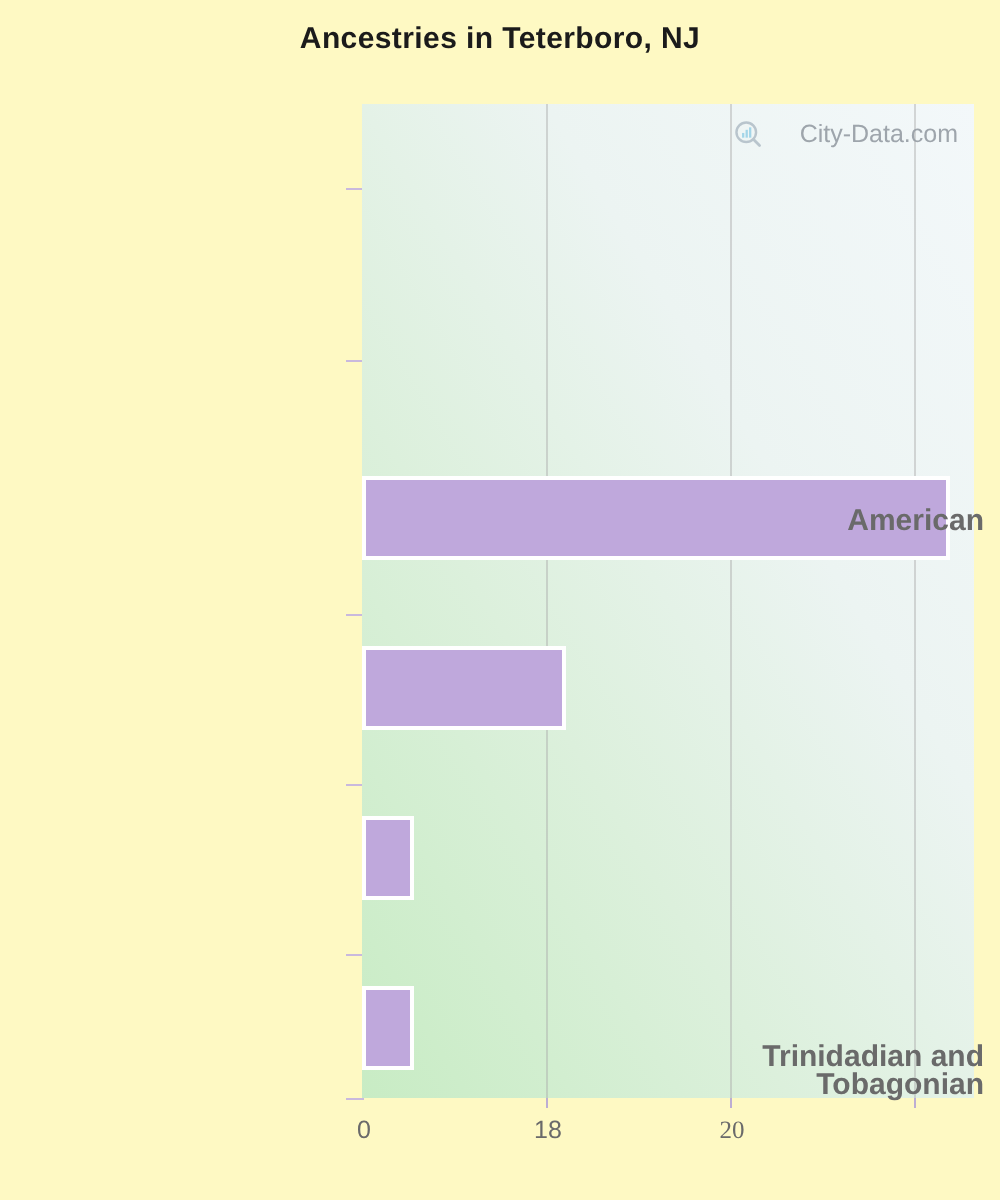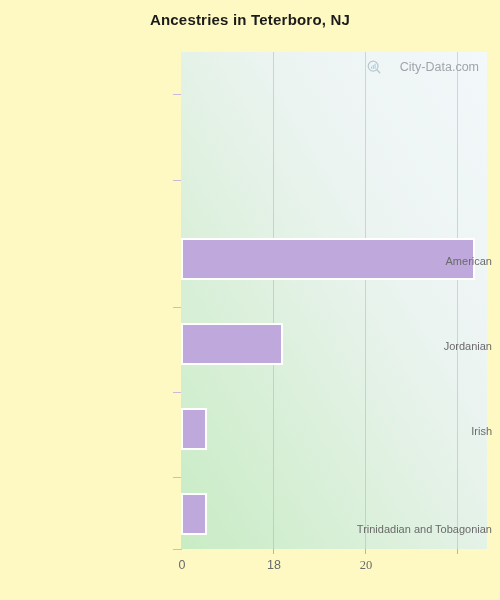--- a/index.html
+++ b/index.html
@@ -56,23 +56,24 @@
     box-sizing: content-box;
     left: 0;
   }
   .y-label {
     position: absolute;
     right: 0;
     width: 178px;
     text-align: right;
     padding-right: 8px;
     box-sizing: border-box;
-    font-size: 11px;
+    font-size: 15px;
     color: #6a6a6a;
     line-height: 14px;
+    font-weight: bold;
   }
   .y-tick {
     position: absolute;
     left: 173px;
     width: 8px;
     height: 1px;
     background: #c9b9dd;
   }
   .x-tick-label {
     position: absolute;
@@ -137,22 +138,20 @@
         <rect x="4.6" y="7.4" width="1.3" height="2.7" fill="#9fd4e8"></rect>
         <rect x="6.6" y="5.6" width="1.3" height="4.5" fill="#9fd4e8"></rect>
         <rect x="8.6" y="4.2" width="1.3" height="5.9" fill="#9fd4e8"></rect>
         <line x1="11.2" y1="11.2" x2="14.6" y2="14.6" stroke="#b7c3cb" stroke-width="1.6" stroke-linecap="round"></line>
       </svg>
       <span>City-Data.com</span>
     </div>
   </div>
 
   <div class="y-label" style="top:254px;">American</div>
-  <div class="y-label" style="top:339px;">Jordanian</div>
-  <div class="y-label" style="top:424px;">Irish</div>
   <div class="y-label" style="top:510px;margin-top:12px;">Trinidadian and Tobagonian</div>
 
   <div class="y-tick" style="top:94px;"></div>
   <div class="y-tick" style="top:180px;"></div>
   <div class="y-tick" style="top:307px;"></div>
   <div class="y-tick" style="top:392px;"></div>
   <div class="y-tick" style="top:477px;"></div>
 
   <div class="x-axis-zero-tick"></div>
   <div class="x-tick-mark" style="left:273px;"></div>

